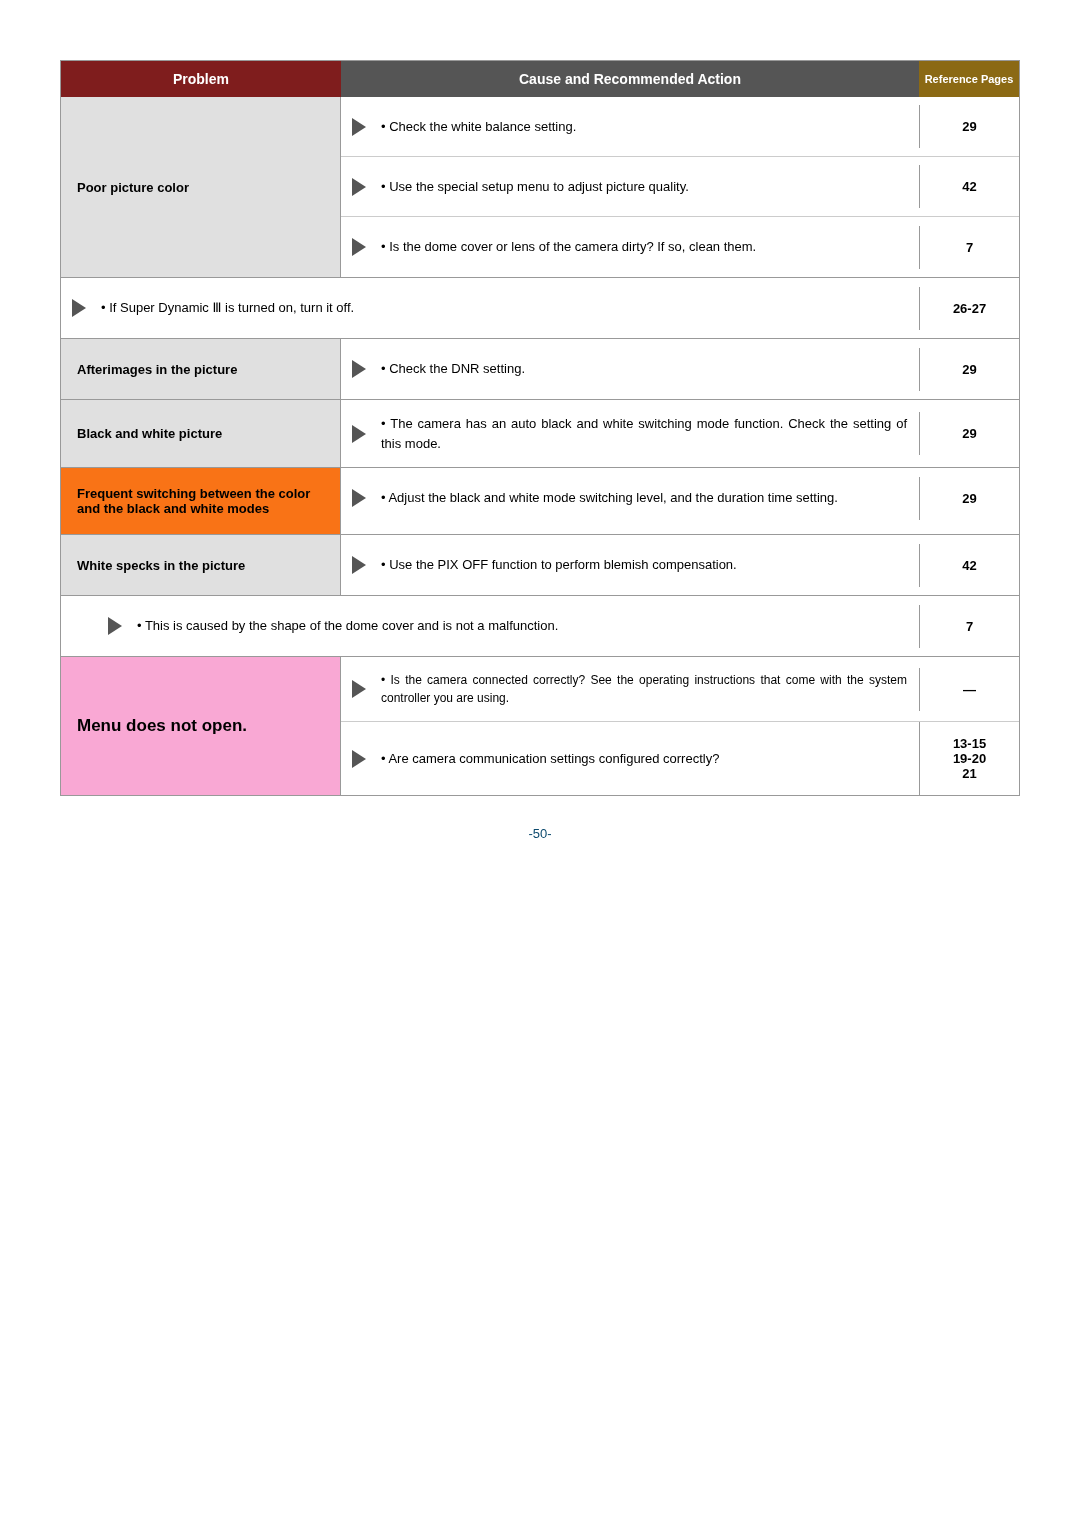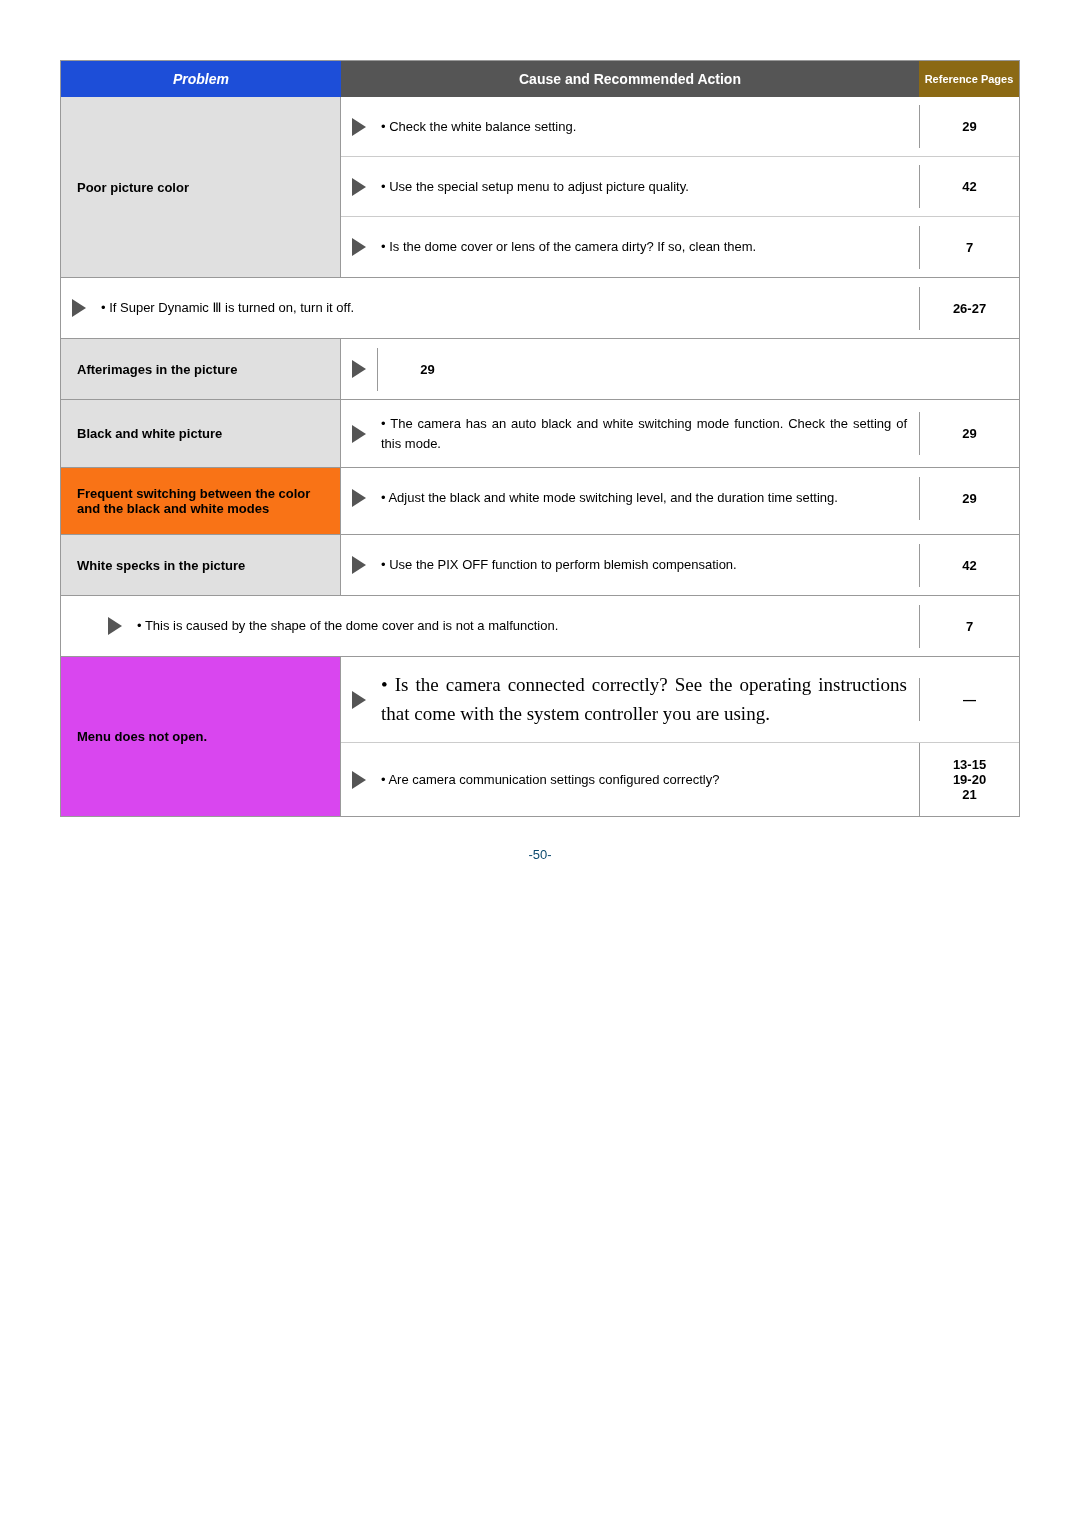--- a/index.html
+++ b/index.html
@@ -20,31 +20,30 @@
       width: 960px;
     }
 
     
     .header-row {
       display: flex;
       width: 100%;
       margin-bottom: 0;
     }
     .header-problem {
-      background: #1d4ed8;
+      background: #7f1d1d;
       color: #fff;
       font-weight: bold;
       font-size: 14px;
       width: 280px;
       min-width: 280px;
       padding: 10px 16px;
       display: flex;
       align-items: center;
       justify-content: center;
-      font-style: italic;
     }
     .header-cause {
       background: #555;
       color: #fff;
       font-weight: bold;
       font-size: 14px;
       flex: 1;
       padding: 10px 16px;
       display: flex;
       align-items: center;
@@ -127,20 +126,21 @@
             </div>
           </div>
         </div>
         <div style="display: flex; width: 100%; border-top: 1px solid rgb(153, 153, 153);">
           <div style="background: rgb(224, 224, 224); width: 280px; min-width: 280px; padding: 18px 16px; font-weight: bold; font-size: 13px; display: flex; align-items: center; border-right: 1px solid rgb(153, 153, 153);">Afterimages in the picture</div>
           <div style="flex: 1 1 0%; display: flex; flex-direction: column;">
             <div style="display: flex; align-items: center; min-height: 60px;">
               <div style="width: 36px; min-width: 36px; display: flex; align-items: center; justify-content: center; padding: 10px 0px;">
                 <div style="width: 0px; height: 0px; border-top: 9px solid transparent; border-bottom: 9px solid transparent; border-left: 14px solid rgb(85, 85, 85); display: inline-block;"></div>
               </div>
+              <div style="flex: 1 1 0%; padding: 14px 12px 14px 4px; font-size: 13px; line-height: 1.5; text-align: justify;">• Check the DNR setting.</div>
               <div style="width: 100px; min-width: 100px; padding: 14px 8px; font-weight: bold; font-size: 13px; text-align: center; border-left: 1px solid rgb(153, 153, 153); display: flex; align-items: center; justify-content: center; white-space: pre-line;">29</div>
             </div>
           </div>
         </div>
         <div style="display: flex; width: 100%; border-top: 1px solid rgb(153, 153, 153); justify-content: flex-end;">
           <div style="background: rgb(224, 224, 224); width: 280px; min-width: 280px; padding: 18px 16px; font-weight: bold; font-size: 13px; display: flex; align-items: center; border-right: 1px solid rgb(153, 153, 153);">Black and white picture</div>
           <div style="flex: 1 1 0%; display: flex; flex-direction: column;">
             <div style="display: flex; align-items: center; min-height: 60px;">
               <div style="width: 36px; min-width: 36px; display: flex; align-items: center; justify-content: center; padding: 10px 0px;">
                 <div style="width: 0px; height: 0px; border-top: 9px solid transparent; border-bottom: 9px solid transparent; border-left: 14px solid rgb(85, 85, 85); display: inline-block;"></div>
@@ -179,27 +179,27 @@
             <div style="display: flex; align-items: center; min-height: 60px;">
               <div style="width: 36px; min-width: 36px; display: flex; align-items: center; justify-content: center; padding: 10px 0px;">
                 <div style="width: 0px; height: 0px; border-top: 9px solid transparent; border-bottom: 9px solid transparent; border-left: 14px solid rgb(85, 85, 85); display: inline-block;"></div>
               </div>
               <div style="flex: 1 1 0%; padding: 14px 12px 14px 4px; font-size: 13px; line-height: 1.5; text-align: justify;">• This is caused by the shape of the dome cover and is not a malfunction.</div>
               <div style="width: 100px; min-width: 100px; padding: 14px 8px; font-weight: bold; font-size: 13px; text-align: center; border-left: 1px solid rgb(153, 153, 153); display: flex; align-items: center; justify-content: center; white-space: pre-line;">7</div>
             </div>
           </div>
         </div>
         <div style="display: flex; width: 100%; border-top: 1px solid rgb(153, 153, 153);">
-          <div style="background: #d946ef; width: 280px; min-width: 280px; padding: 18px 16px; font-weight: bold; font-size: 13px; display: flex; align-items: center; border-right: 1px solid rgb(153, 153, 153);">Menu does not open.</div>
+          <div style="background: #f9a8d4; width: 280px; min-width: 280px; padding: 18px 16px; font-weight: bold; font-size: 17px; display: flex; align-items: center; border-right: 1px solid rgb(153, 153, 153);">Menu does not open.</div>
           <div style="flex: 1 1 0%; display: flex; flex-direction: column;">
             <div style="display: flex; align-items: center; min-height: 60px; border-bottom: 1px solid rgb(204, 204, 204);">
               <div style="width: 36px; min-width: 36px; display: flex; align-items: center; justify-content: center; padding: 10px 0px;">
                 <div style="width: 0px; height: 0px; border-top: 9px solid transparent; border-bottom: 9px solid transparent; border-left: 14px solid rgb(85, 85, 85); display: inline-block;"></div>
               </div>
-              <div style="flex: 1 1 0%; padding: 14px 12px 14px 4px; font-size: 19px; line-height: 1.5; text-align: justify; font-family: Liberation Serif, serif;">• Is the camera connected correctly? See the operating instructions that come with the system controller you are using.</div>
+              <div style="flex: 1 1 0%; padding: 14px 12px 14px 4px; font-size: 12px; line-height: 1.5; text-align: justify;">• Is the camera connected correctly? See the operating instructions that come with the system controller you are using.</div>
               <div style="width: 100px; min-width: 100px; padding: 14px 8px; font-weight: bold; font-size: 13px; text-align: center; border-left: 1px solid rgb(153, 153, 153); display: flex; align-items: center; justify-content: center; white-space: pre-line;">—</div>
             </div>
             <div style="display: flex; align-items: center; min-height: 60px;">
               <div style="width: 36px; min-width: 36px; display: flex; align-items: center; justify-content: center; padding: 10px 0px;">
                 <div style="width: 0px; height: 0px; border-top: 9px solid transparent; border-bottom: 9px solid transparent; border-left: 14px solid rgb(85, 85, 85); display: inline-block;"></div>
               </div>
               <div style="flex: 1 1 0%; padding: 14px 12px 14px 4px; font-size: 13px; line-height: 1.5; text-align: justify;">• Are camera communication settings configured correctly?</div>
               <div style="width: 100px; min-width: 100px; padding: 14px 8px; font-weight: bold; font-size: 13px; text-align: center; border-left: 1px solid rgb(153, 153, 153); display: flex; align-items: center; justify-content: center; white-space: pre-line;">13-15
 19-20
 21</div>

